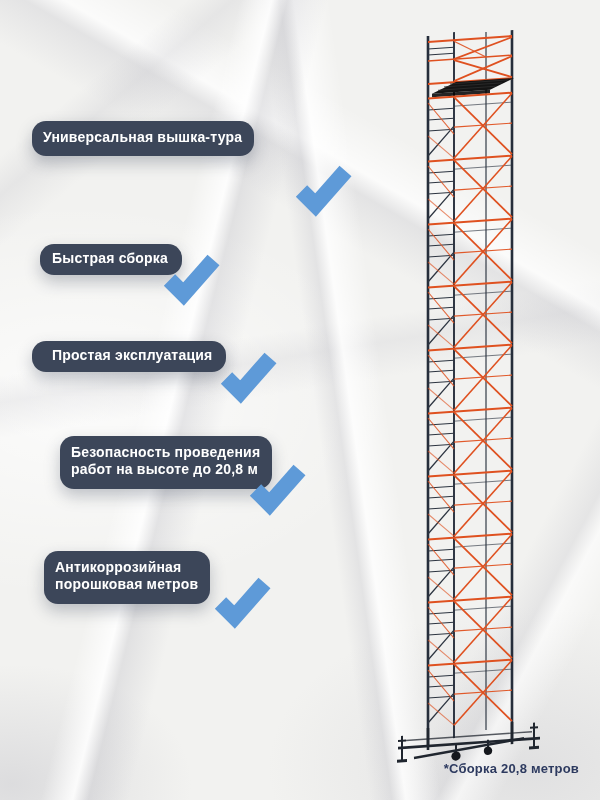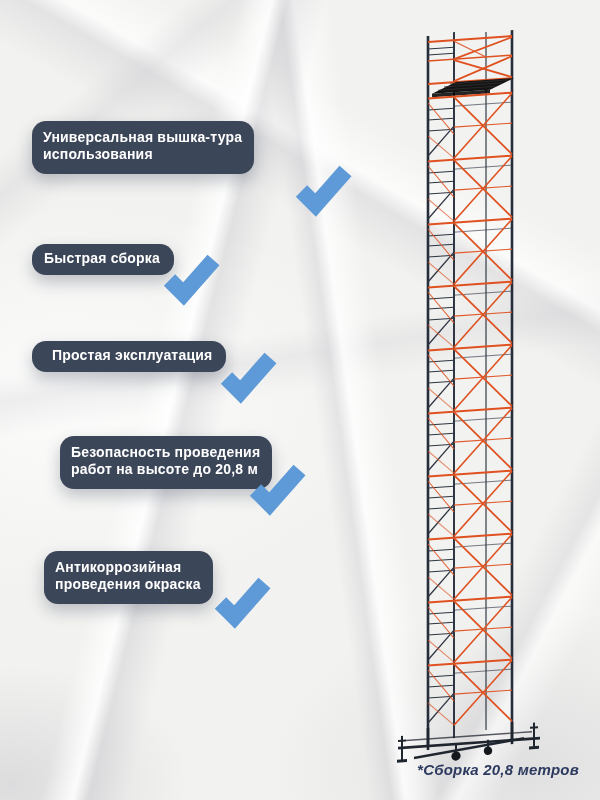--- a/index.html
+++ b/index.html
@@ -30,41 +30,40 @@
     line-height:1.24;
     letter-spacing:.2px;
     padding:8px 12px 10px 11px;
     width:-moz-fit-content;
     width:fit-content;
     box-shadow:0 7px 16px rgba(44,54,76,.28);
     z-index:2;
   }
   .feature .ln{display:block;white-space:nowrap;}
   .f1{left:32px;top:121px;}
-  .f2{left:32px;top:244px;padding:6px 14px 8px 12px;}
+  .f2{left:40px;top:244px;padding:6px 14px 8px 12px;}
   .f3{left:32px;top:341px;padding:6px 14px 8px 20px;}
   .f4{left:32px;top:436px;margin-left:28px;}
   .f5{left:32px;top:551px;margin-left:12px;}
   .check{position:absolute;width:55px;height:48px;z-index:3;overflow:visible;}
   .c1{left:296px;top:164px;}
   .c2{left:164px;top:253px;}
   .c3{left:221px;top:351px;}
   .c4{left:250px;top:463px;}
   .c5{left:215px;top:576px;}
   .tower{position:absolute;left:390px;top:28px;width:160px;height:735px;z-index:1;}
   .footnote{
     position:absolute;
     right:21px;top:761px;
     color:#2d3a5f;
     font-weight:700;
-    font-size:15px;
+    font-size:13px;
     letter-spacing:.2px;
     white-space:nowrap;
     z-index:2;
-    font-style:italic;
   }
 </style>
 </head>
 <body>
 
 <div class="page">
 
   <svg class="tower" viewBox="0 0 160 735" xmlns="http://www.w3.org/2000/svg">
     <defs>
       <g id="mod">
@@ -143,21 +142,20 @@
         <line x1="28" y1="712" x2="28" y2="721" stroke-width="2"></line>
         <circle cx="28" cy="724" r="4.6" fill="#15181d" stroke="none"></circle>
         <line x1="60" y1="710" x2="60" y2="718" stroke-width="2"></line>
         <circle cx="60" cy="721" r="4.2" fill="#15181d" stroke="none"></circle>
       </g>
     </g>
   </svg>
 
   <div class="feature f1">
     <span class="ln">Универсальная вышка-тура</span>
-    <span class="ln">использования</span>
   </div>
   <svg class="check c1" viewBox="0 0 54 48">
     <polyline points="5,27 19,41 49,7" fill="none" stroke-width="16" stroke-linecap="butt" stroke-linejoin="miter" stroke="#5e9ad8"></polyline>
   </svg>
 
   <div class="feature f2">
     <span class="ln">Быстрая сборка</span>
   </div>
   <svg class="check c2" viewBox="0 0 54 48">
     <polyline points="5,27 19,41 49,7" fill="none" stroke-width="16" stroke-linecap="butt" stroke-linejoin="miter" stroke="#5e9ad8"></polyline>
@@ -173,21 +171,21 @@
   <div class="feature f4">
     <span class="ln">Безопасность проведения</span>
     <span class="ln">работ на высоте до 20,8 м</span>
   </div>
   <svg class="check c4" viewBox="0 0 54 48">
     <polyline points="5,27 19,41 49,7" fill="none" stroke-width="16" stroke-linecap="butt" stroke-linejoin="miter" stroke="#5e9ad8"></polyline>
   </svg>
 
   <div class="feature f5">
     <span class="ln">Антикоррозийная</span>
-    <span class="ln">проведения окраска</span>
+    <span class="ln">порошковая метров</span>
   </div>
   <svg class="check c5" viewBox="0 0 54 48">
     <polyline points="5,27 19,41 49,7" fill="none" stroke-width="16" stroke-linecap="butt" stroke-linejoin="miter" stroke="#5e9ad8"></polyline>
   </svg>
 
   <div class="footnote">*Сборка 20,8 метров</div>
 
 </div>
 
 </body></html>

